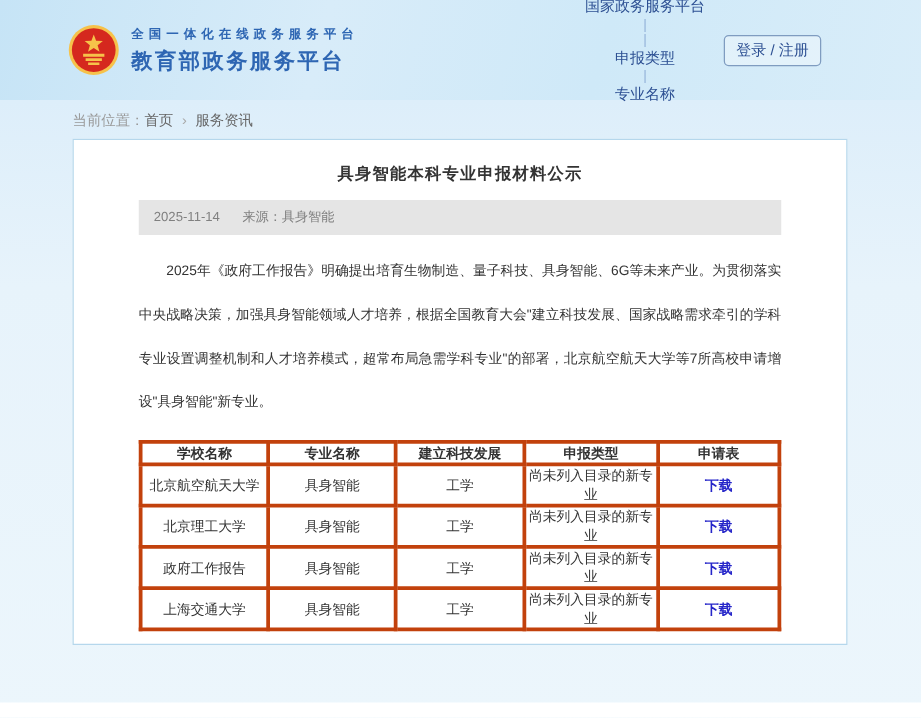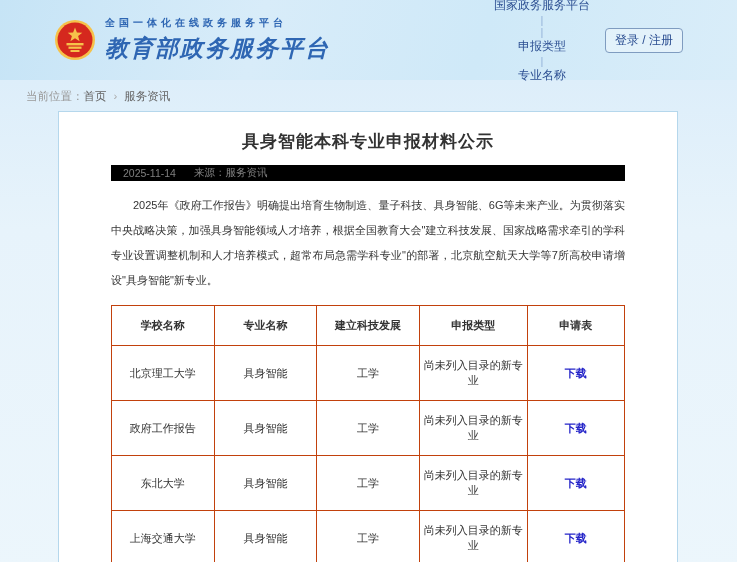--- a/index.html
+++ b/index.html
@@ -15,57 +15,57 @@
     background:linear-gradient(105deg,#c6e4f6 0%,#d8ecf9 35%,#cfe9f8 65%,#d9edf9 100%);
     padding-left:54px;
   }
   .brand { display:flex; align-items:center; }
   .emblem { width:42px; height:42px; margin-right:9px; flex:0 0 auto; }
   .brand-text { display:flex; flex-direction:column; }
   .brand-small {
     font-size:10px; letter-spacing:4px; color:#2e66b3; font-weight:bold; margin-bottom:3px;
   }
   .brand-big {
-    font-size:23px; font-weight:bold; color:#2e66b3; letter-spacing:2px;font-style:italic;
+    font-size:17px; font-weight:bold; color:#2e66b3; letter-spacing:2px;
   }
   .topnav { margin-left:auto; display:flex; align-items:center; font-size:12px;flex-direction:column; }
   .nav-link { color:#2c4f92; text-decoration:none; cursor:pointer; white-space:nowrap; }
   .nav-sep { color:#93b3d8; margin:0 9px; font-size:11px; }
   .login-btn {
-    margin-left:15px; margin-right:54px; padding:3px 9px;
+    margin-left:15px; margin-right:80px; padding:3px 9px;
     font-size:12px; color:#2c4f92; background:rgba(255,255,255,0.35);
     border:1px solid #7f9cc0; border-radius:4px; cursor:pointer; white-space:nowrap;
     font-family:inherit;
   }
   
-  .breadcrumb { padding:9px 0 7px 26px; font-size:11.5px; color:#999; }
+  .breadcrumb { padding:9px 0 7px 58px; font-size:11.5px; color:#999; }
   .breadcrumb a { color:#666; text-decoration:none; cursor:pointer; }
   .crumb-sep { color:#aaa; margin:0 7px; }
   
   .card {
     width:620px; margin-left:58px; background:#fff;
     border:1px solid #b5d7ec; padding:18px 52px 10px;
   }
   .article-title {
-    margin:0 0 12px; font-size:17px; font-weight:bold; color:#333;
+    margin:0 0 12px; font-size:13px; font-weight:bold; color:#333;
     text-align:center; letter-spacing:1px;
   }
   .meta-bar {
-    background:#000000; height:16px; display:flex; align-items:center;
+    background:#e5e5e5; height:28px; display:flex; align-items:center;
     font-size:10.5px; color:#808080; padding:0 12px;
   }
   .meta-bar .src { margin-left:18px; }
   .para {
-    font-size:11px; color:#333; line-height:25px; text-align:justify;
+    font-size:11px; color:#333; line-height:35px; text-align:justify;
     text-indent:2em; margin:10px 0 0;
   }
   .para:first-of-type { margin-top:12px; }
   
   table { width:100%; border-collapse:collapse; margin-top:12px; font-size:11px; color:#333; table-layout:fixed; }
-  th, td { border:1px solid #c2410c; text-align:center; padding:12px 2px; }
+  th, td { border:3px solid #c2410c; text-align:center; padding:0 2px; }
   th { font-weight:bold; }
   col.c1,col.c2,col.c3 { width:20%; } col.c4 { width:21%; } col.c5 { width:19%; }
   .download { color:#2626c9; font-weight:bold; text-decoration:none; cursor:pointer; }
   .bottom-strip { position:absolute; left:0; bottom:0; width:100%; height:12px; background:#fff; }
 </style>
 </head>
 <body>
 
 <header class="banner">
   <div class="brand">
@@ -94,21 +94,21 @@
 </header>
 
 <div class="breadcrumb">
   <span>当前位置：</span><a>首页</a><span class="crumb-sep">›</span><a>服务资讯</a>
 </div>
 
 <main class="card">
   <h1 class="article-title">具身智能本科专业申报材料公示</h1>
   <div class="meta-bar">
     <span>2025-11-14</span>
-    <span class="src">来源：服务资讯</span>
+    <span class="src">来源：具身智能</span>
   </div>
   <p class="para">2025年《政府工作报告》明确提出培育生物制造、量子科技、具身智能、6G等未来产业。为贯彻落实中央战略决策，加强具身智能领域人才培养，根据全国教育大会"建立科技发展、国家战略需求牵引的学科专业设置调整机制和人才培养模式，超常布局急需学科专业"的部署，北京航空航天大学等7所高校申请增设"具身智能"新专业。</p>
   <table>
     <colgroup>
         <col class="c1">
         <col class="c2">
         <col class="c3">
         <col class="c4">
         <col class="c5">
       </colgroup>
@@ -116,35 +116,35 @@
         <tr id="thead-row">
           <th>学校名称</th>
           <th>专业名称</th>
           <th>建立科技发展</th>
           <th>申报类型</th>
           <th>申请表</th>
         </tr>
       </thead>
     <tbody id="tbody">
         <tr>
+          <td>北京航空航天大学</td>
+          <td>具身智能</td>
+          <td>工学</td>
+          <td>尚未列入目录的新专业</td>
+          <td><a class="download">下载</a></td>
+        </tr>
+        <tr>
           <td>北京理工大学</td>
           <td>具身智能</td>
           <td>工学</td>
           <td>尚未列入目录的新专业</td>
           <td><a class="download">下载</a></td>
         </tr>
         <tr>
           <td>政府工作报告</td>
-          <td>具身智能</td>
-          <td>工学</td>
-          <td>尚未列入目录的新专业</td>
-          <td><a class="download">下载</a></td>
-        </tr>
-        <tr>
-          <td>东北大学</td>
           <td>具身智能</td>
           <td>工学</td>
           <td>尚未列入目录的新专业</td>
           <td><a class="download">下载</a></td>
         </tr>
         <tr>
           <td>上海交通大学</td>
           <td>具身智能</td>
           <td>工学</td>
           <td>尚未列入目录的新专业</td>

